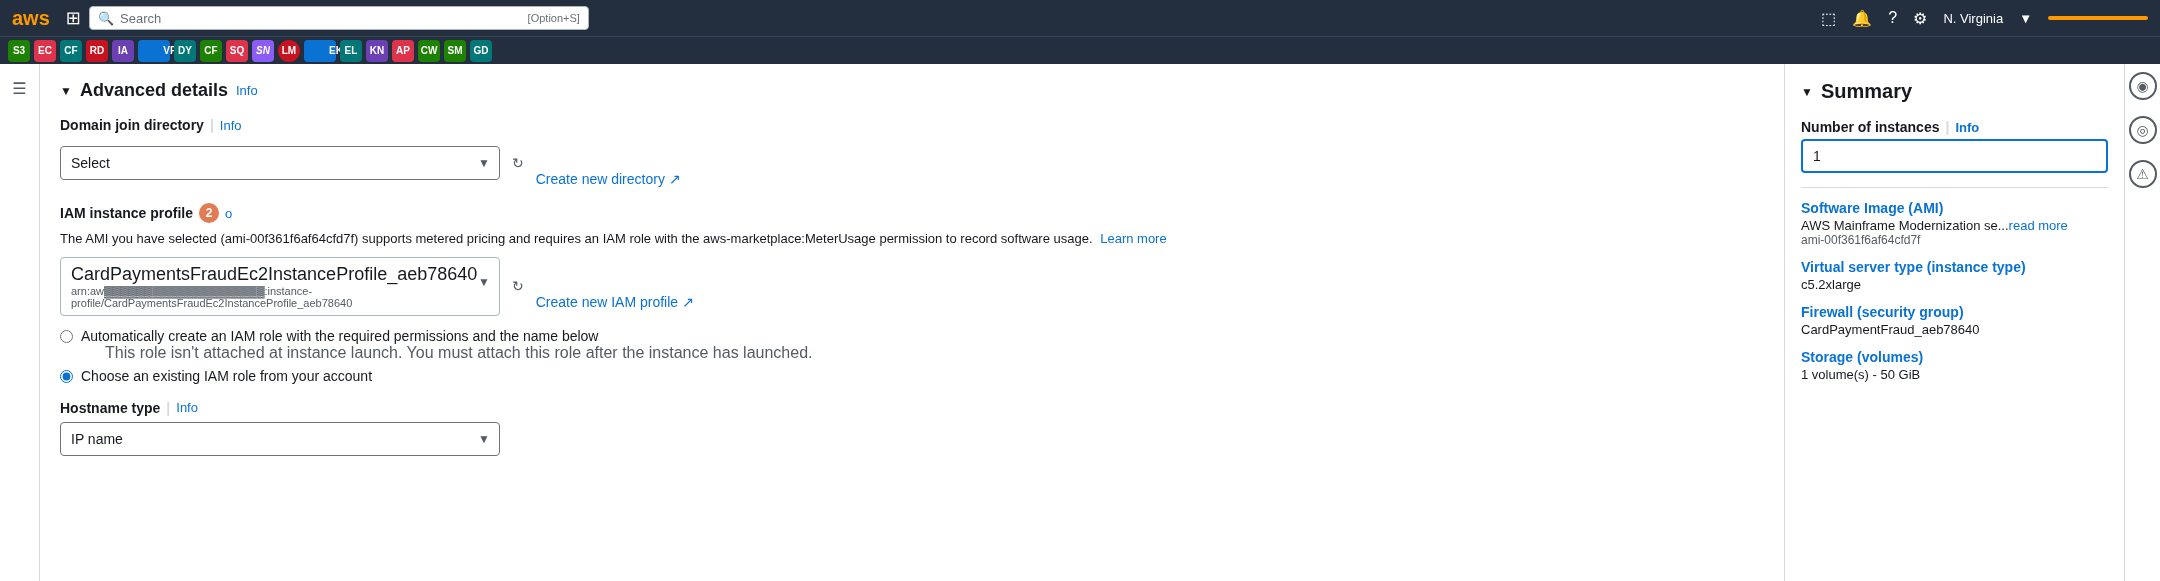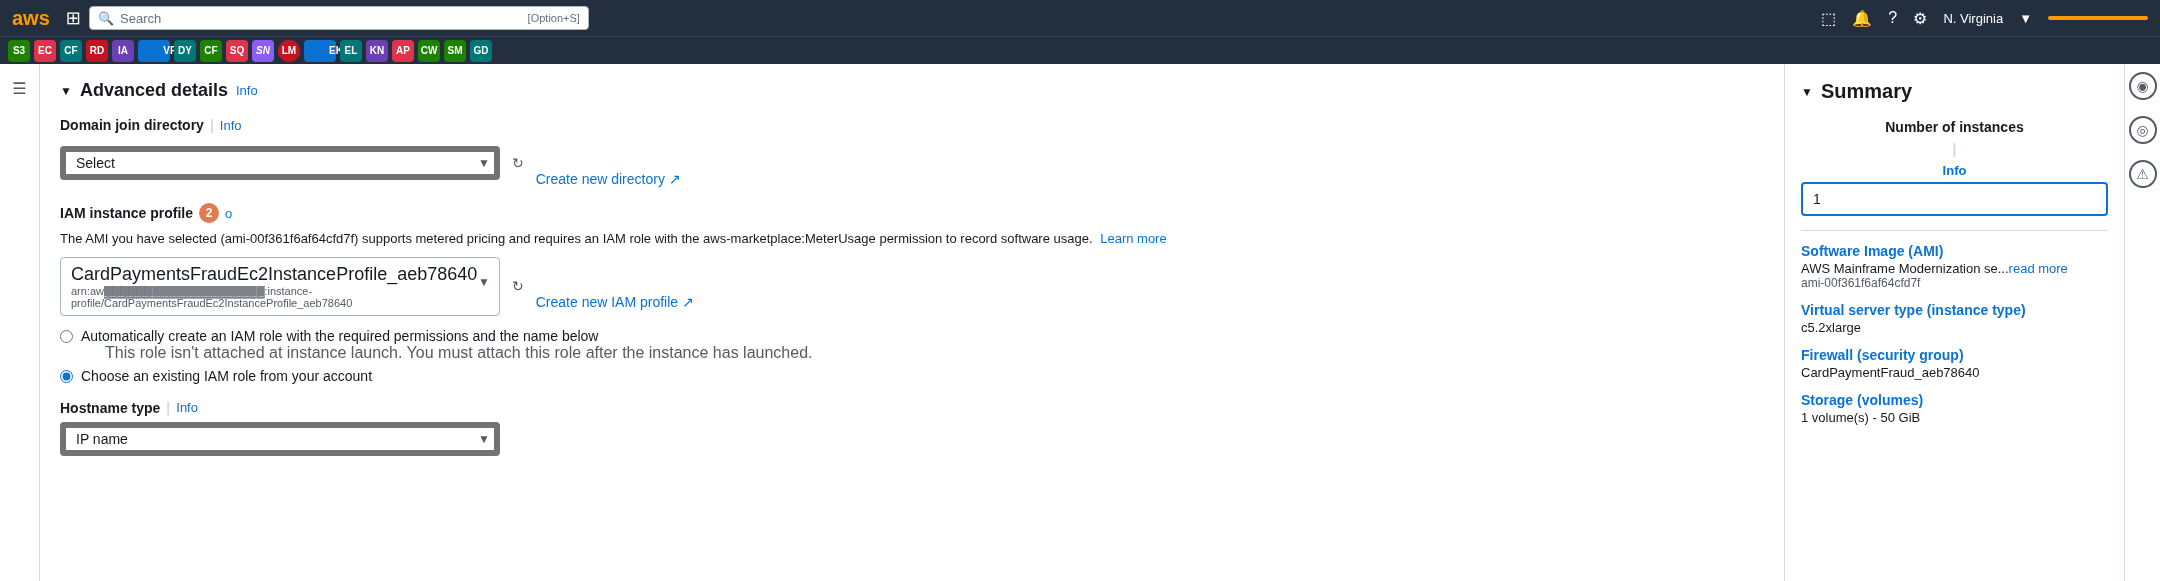--- a/index.html
+++ b/index.html
@@ -201,21 +201,21 @@
       gap: 12px;
     }
     .select-container {
       flex: 1;
       max-width: 440px;
       position: relative;
     }
     .select-box {
       width: 100%;
       height: 34px;
-      border: 6px solid #737373;
+      border: 1px solid #737373;
       border-radius: 4px;
       background: #fff;
       padding: 0 32px 0 10px;
       font-size: 14px;
       color: #16191f;
       appearance: none;
       cursor: pointer;
     }
     .select-arrow {
       position: absolute;
@@ -315,21 +315,20 @@
     .summary-field {
       margin-bottom: 14px;
     }
     .summary-label {
       font-size: 14px;
       font-weight: 700;
       margin-bottom: 4px;
       display: flex;
       align-items: center;
       gap: 6px;
-      flex-direction: column;
     }
     .summary-input {
       width: 100%;
       height: 34px;
       border: 2px solid #0972d3;
       border-radius: 4px;
       padding: 0 10px;
       font-size: 14px;
       color: #16191f;
       outline: none;

